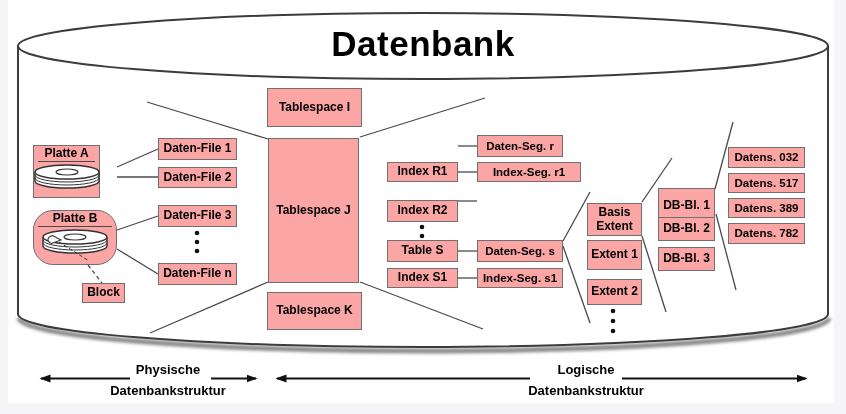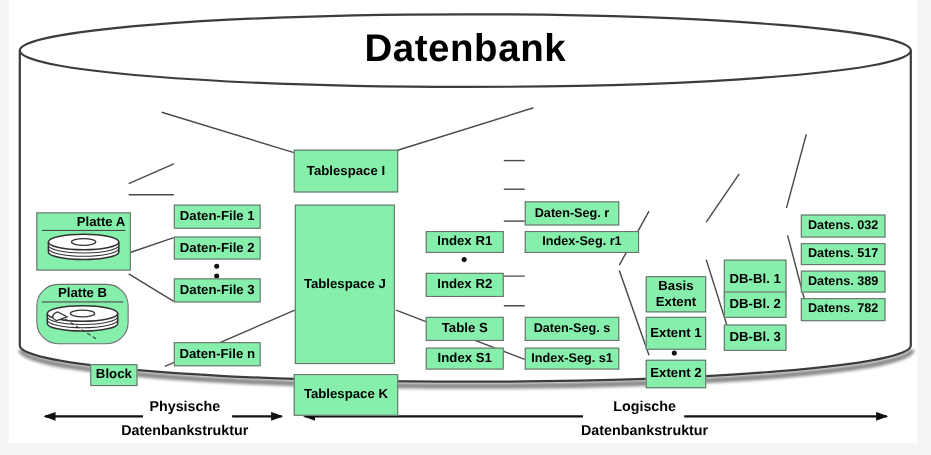--- a/index.html
+++ b/index.html
@@ -11,24 +11,24 @@
   .canvas {
     position:absolute; left:8px; top:0; width:826px; height:403px;
     background:#ffffff;
   }
   svg.layer { position:absolute; left:0; top:0; width:846px; height:414px; }
   .title {
     position:absolute; left:0; top:24px; width:846px; text-align:center;
     font-size:35px; font-weight:bold; color:#000; letter-spacing:0.5px;
   }
   .box {
-    position:absolute; box-sizing:border-box; background:#86efac;
+    position:absolute; box-sizing:border-box; background:#fca5a5;
     border:1.5px solid #6f6f6f; color:#000; font-weight:bold; font-size:12px;
     display:flex; align-items:center; justify-content:center;
-    text-align:center; line-height:1.12; white-space:nowrap;margin-top:48px;
+    text-align:center; line-height:1.12; white-space:nowrap;
   }
   .box.small { font-size:11.5px; }
   .box.platte { flex-direction:column; justify-content:flex-start; }
   .platte-head {
     width:calc(100% - 8px); border-bottom:1.3px solid #4a4a4a;
     padding:1px 0 1px 0; font-size:12px;
   }
   .twoline { white-space:normal; }
   .legend-label {
     position:absolute; text-align:center; font-weight:bold; font-size:13px;
@@ -114,21 +114,21 @@
       <line x1="622" y1="378.5" x2="806" y2="378.5" marker-end="url(#ah)"></line>
     </g>
   </svg>
 
   <div class="title">Datenbank</div>
 
   <div class="box" style="left:267px; top:88px; width:95px; height:39px;">Tablespace I</div>
   <div class="box" style="left:268px; top:138px; width:91px; height:145px;">Tablespace J</div>
   <div class="box" style="left:267px; top:292px; width:95px; height:38px;">Tablespace K</div>
 
-  <div class="box platte" style="left:33px; top:145px; width:86px; height:53px;text-align:right;">
+  <div class="box platte" style="left:33px; top:145px; width:67px; height:53px;">
     <div class="platte-head">Platte A</div>
     <svg width="76" height="32" viewBox="0 0 76 32">
       <path d="M6 10 L6 19 A32 7 0 0 0 70 19 L70 10" fill="#fff" stroke="#333" stroke-width="1.4"></path>
       <path d="M6 13 A32 7 0 0 0 70 13" fill="none" stroke="#333" stroke-width="1"></path>
       <path d="M6 16 A32 7 0 0 0 70 16" fill="none" stroke="#333" stroke-width="1"></path>
       <ellipse cx="38" cy="10" rx="32" ry="7" fill="#fff" stroke="#333" stroke-width="1.4"></ellipse>
       <ellipse cx="38" cy="10" rx="11" ry="3" fill="#fff" stroke="#333" stroke-width="1.2"></ellipse>
     </svg>
   </div>
   <div class="box platte" style="left:33px; top:210px; width:84px; height:55px;border-radius:20px;">

